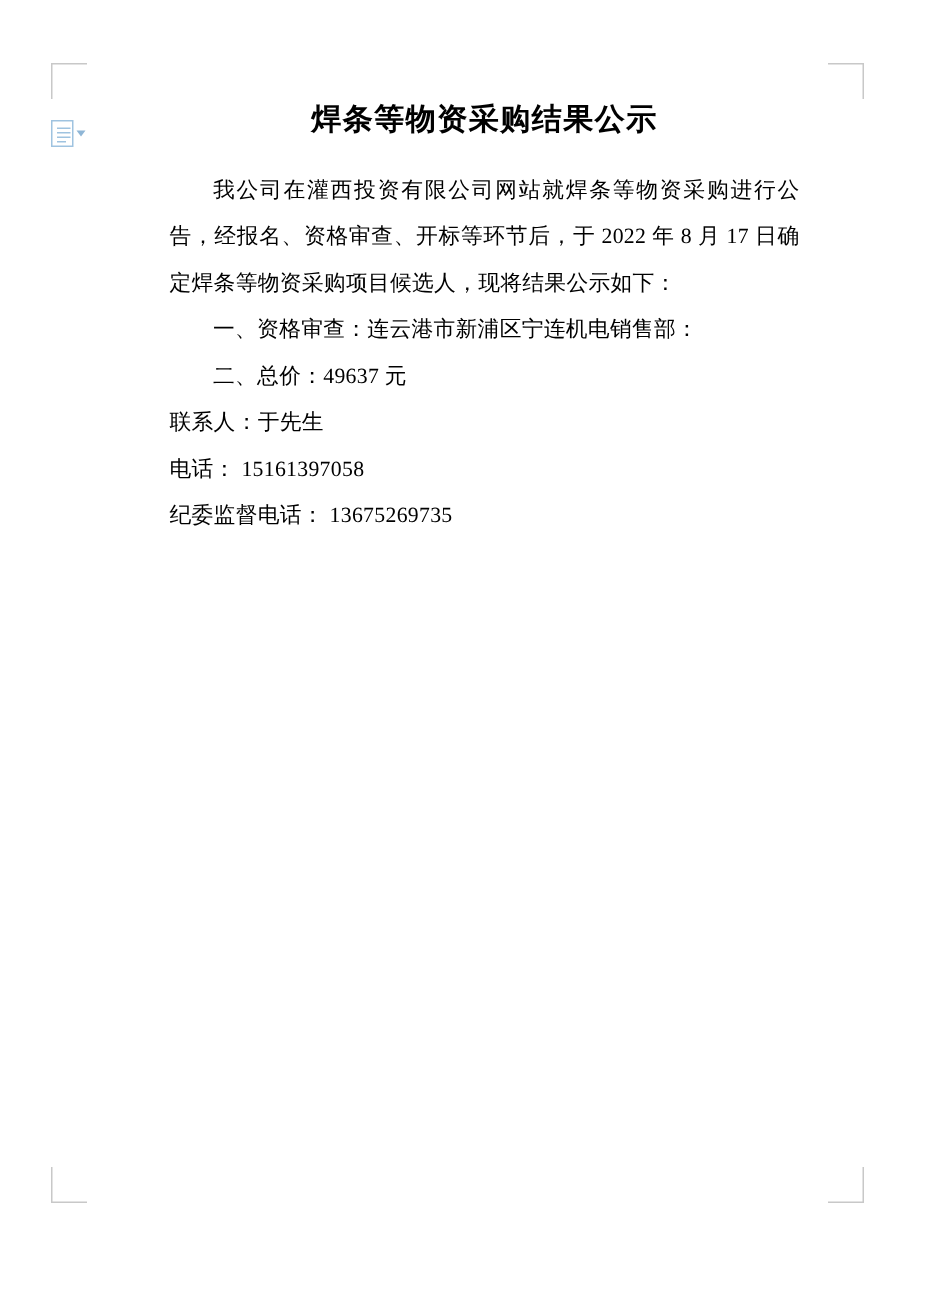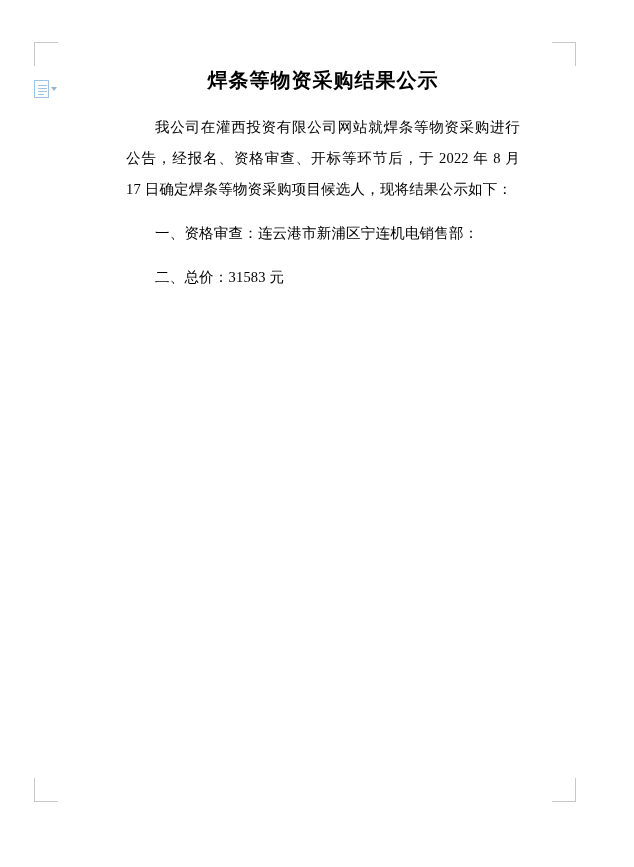--- a/index.html
+++ b/index.html
@@ -104,21 +104,21 @@
     color: #000000;
     margin: 0 0 18px 0;
     line-height: 1.4;
   }
 
   .para {
     font-size: 14.5px;
     line-height: 31px;
     text-align: justify;
     text-justify: inter-ideograph;
-    margin: 13px;
+    margin: 0;
     letter-spacing: 0.2px;
   }
   .indent2 { text-indent: 2em; }
 
   .contact-block .para {
     text-indent: 0;
   }
 </style>
 </head>
 <body>
@@ -151,17 +151,22 @@
     </span>
     <span class="caret"></span>
   </div>
 
   <div class="content">
 
     <h1 class="doc-title">焊条等物资采购结果公示</h1>
 
     <p class="para indent2">我公司在灌西投资有限公司网站就焊条等物资采购进行公告，经报名、资格审查、开标等环节后，于 2022 年 8 月 17 日确定焊条等物资采购项目候选人，现将结果公示如下：</p>
     <p class="para indent2">一、资格审查：连云港市新浦区宁连机电销售部：</p>
-    <p class="para indent2">二、总价：31583 元</p>
+    <p class="para indent2">二、总价：49637 元</p>
 
+    <div class="contact-block">
+      <p class="para indent2">联系人：于先生</p>
+      <p class="para indent2">电话：  15161397058</p>
+      <p class="para indent2">纪委监督电话：   13675269735</p>
+    </div>
 
   </div>
 </div>
 
 </body></html>

